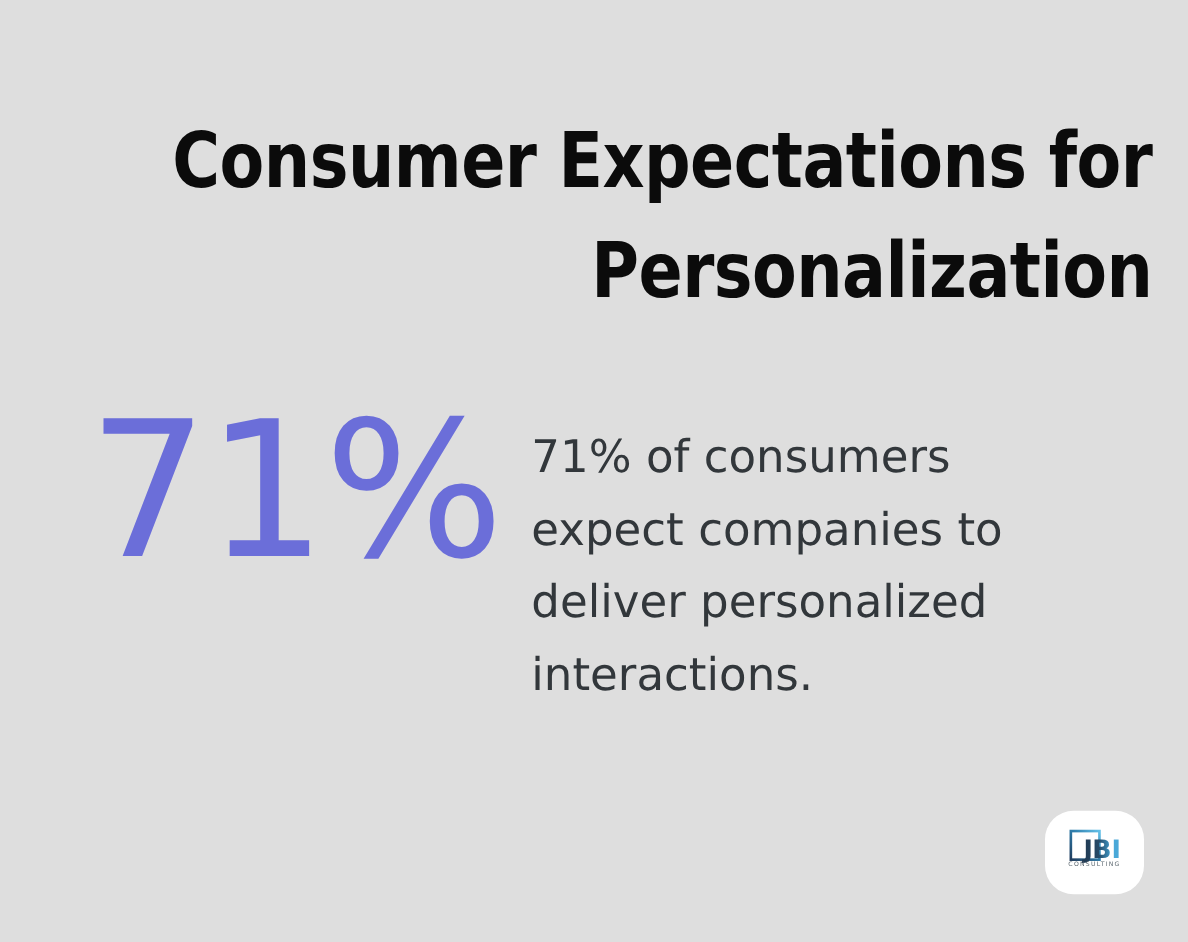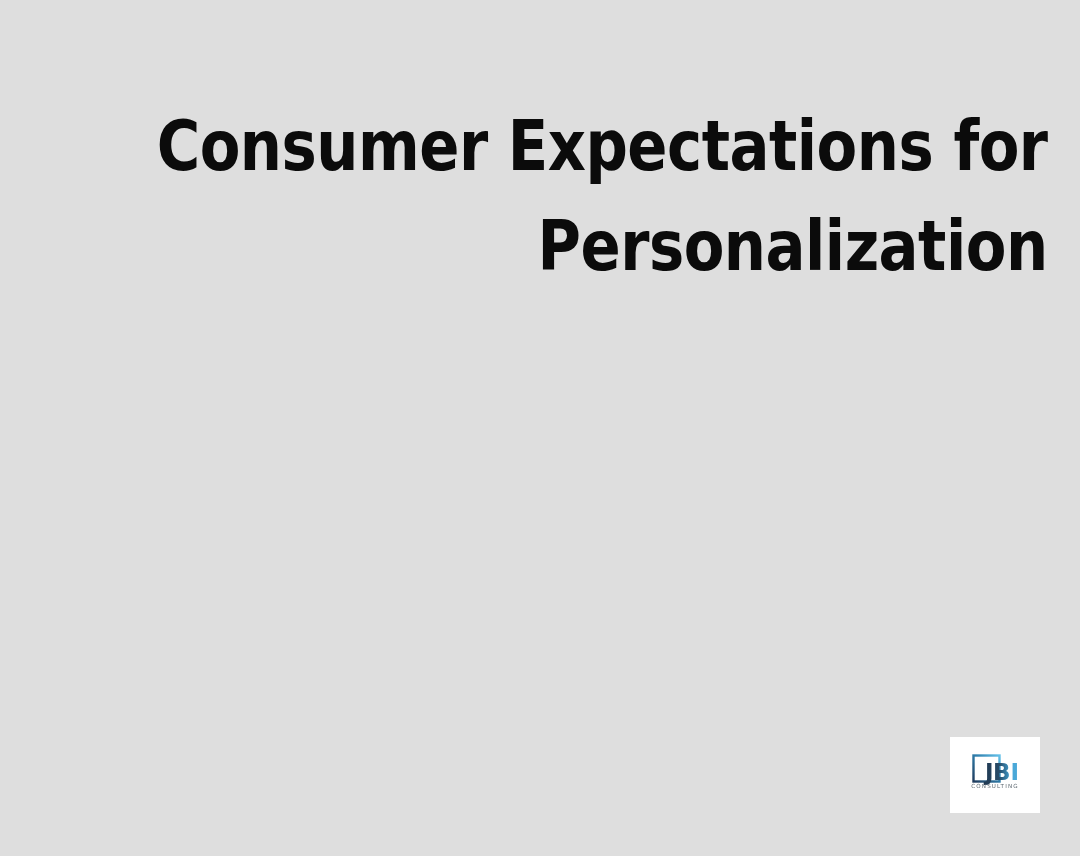--- a/index.html
+++ b/index.html
@@ -80,20 +80,21 @@
   .logo-card {
     position: absolute;
     left: 950px;
     top: 737px;
     width: 90px;
     height: 76px;
     background: #ffffff;
     display: flex;
     align-items: center;
     justify-content: center;
+    border-radius: 26px;
   }
   .logo-mark {
     position: relative;
     width: 72px;
     height: 46px;
   }
   .logo-svg {
     display: block;
   }
   .logo-sub {
@@ -112,20 +113,24 @@
 </head>
 <body>
 
 <div class="canvas">
 
   <div class="title-block">
     <span class="title-line">Consumer Expectations for</span>
     <span class="title-line">Personalization</span>
   </div>
 
+  <div class="stat-row">
+    <div class="stat-number">71%</div>
+    <div class="stat-desc">71% of consumers expect companies to deliver personalized interactions.</div>
+  </div>
 
   <div class="logo-card">
     <div class="logo-mark">
       <svg class="logo-svg" width="72" height="34" viewBox="0 0 72 34">
         <defs>
           <linearGradient id="sqGrad" x1="0" y1="1" x2="1" y2="0">
             <stop offset="0%" stop-color="#1f3b5c"></stop>
             <stop offset="55%" stop-color="#2f7fad"></stop>
             <stop offset="100%" stop-color="#63c0e8"></stop>
           </linearGradient>

